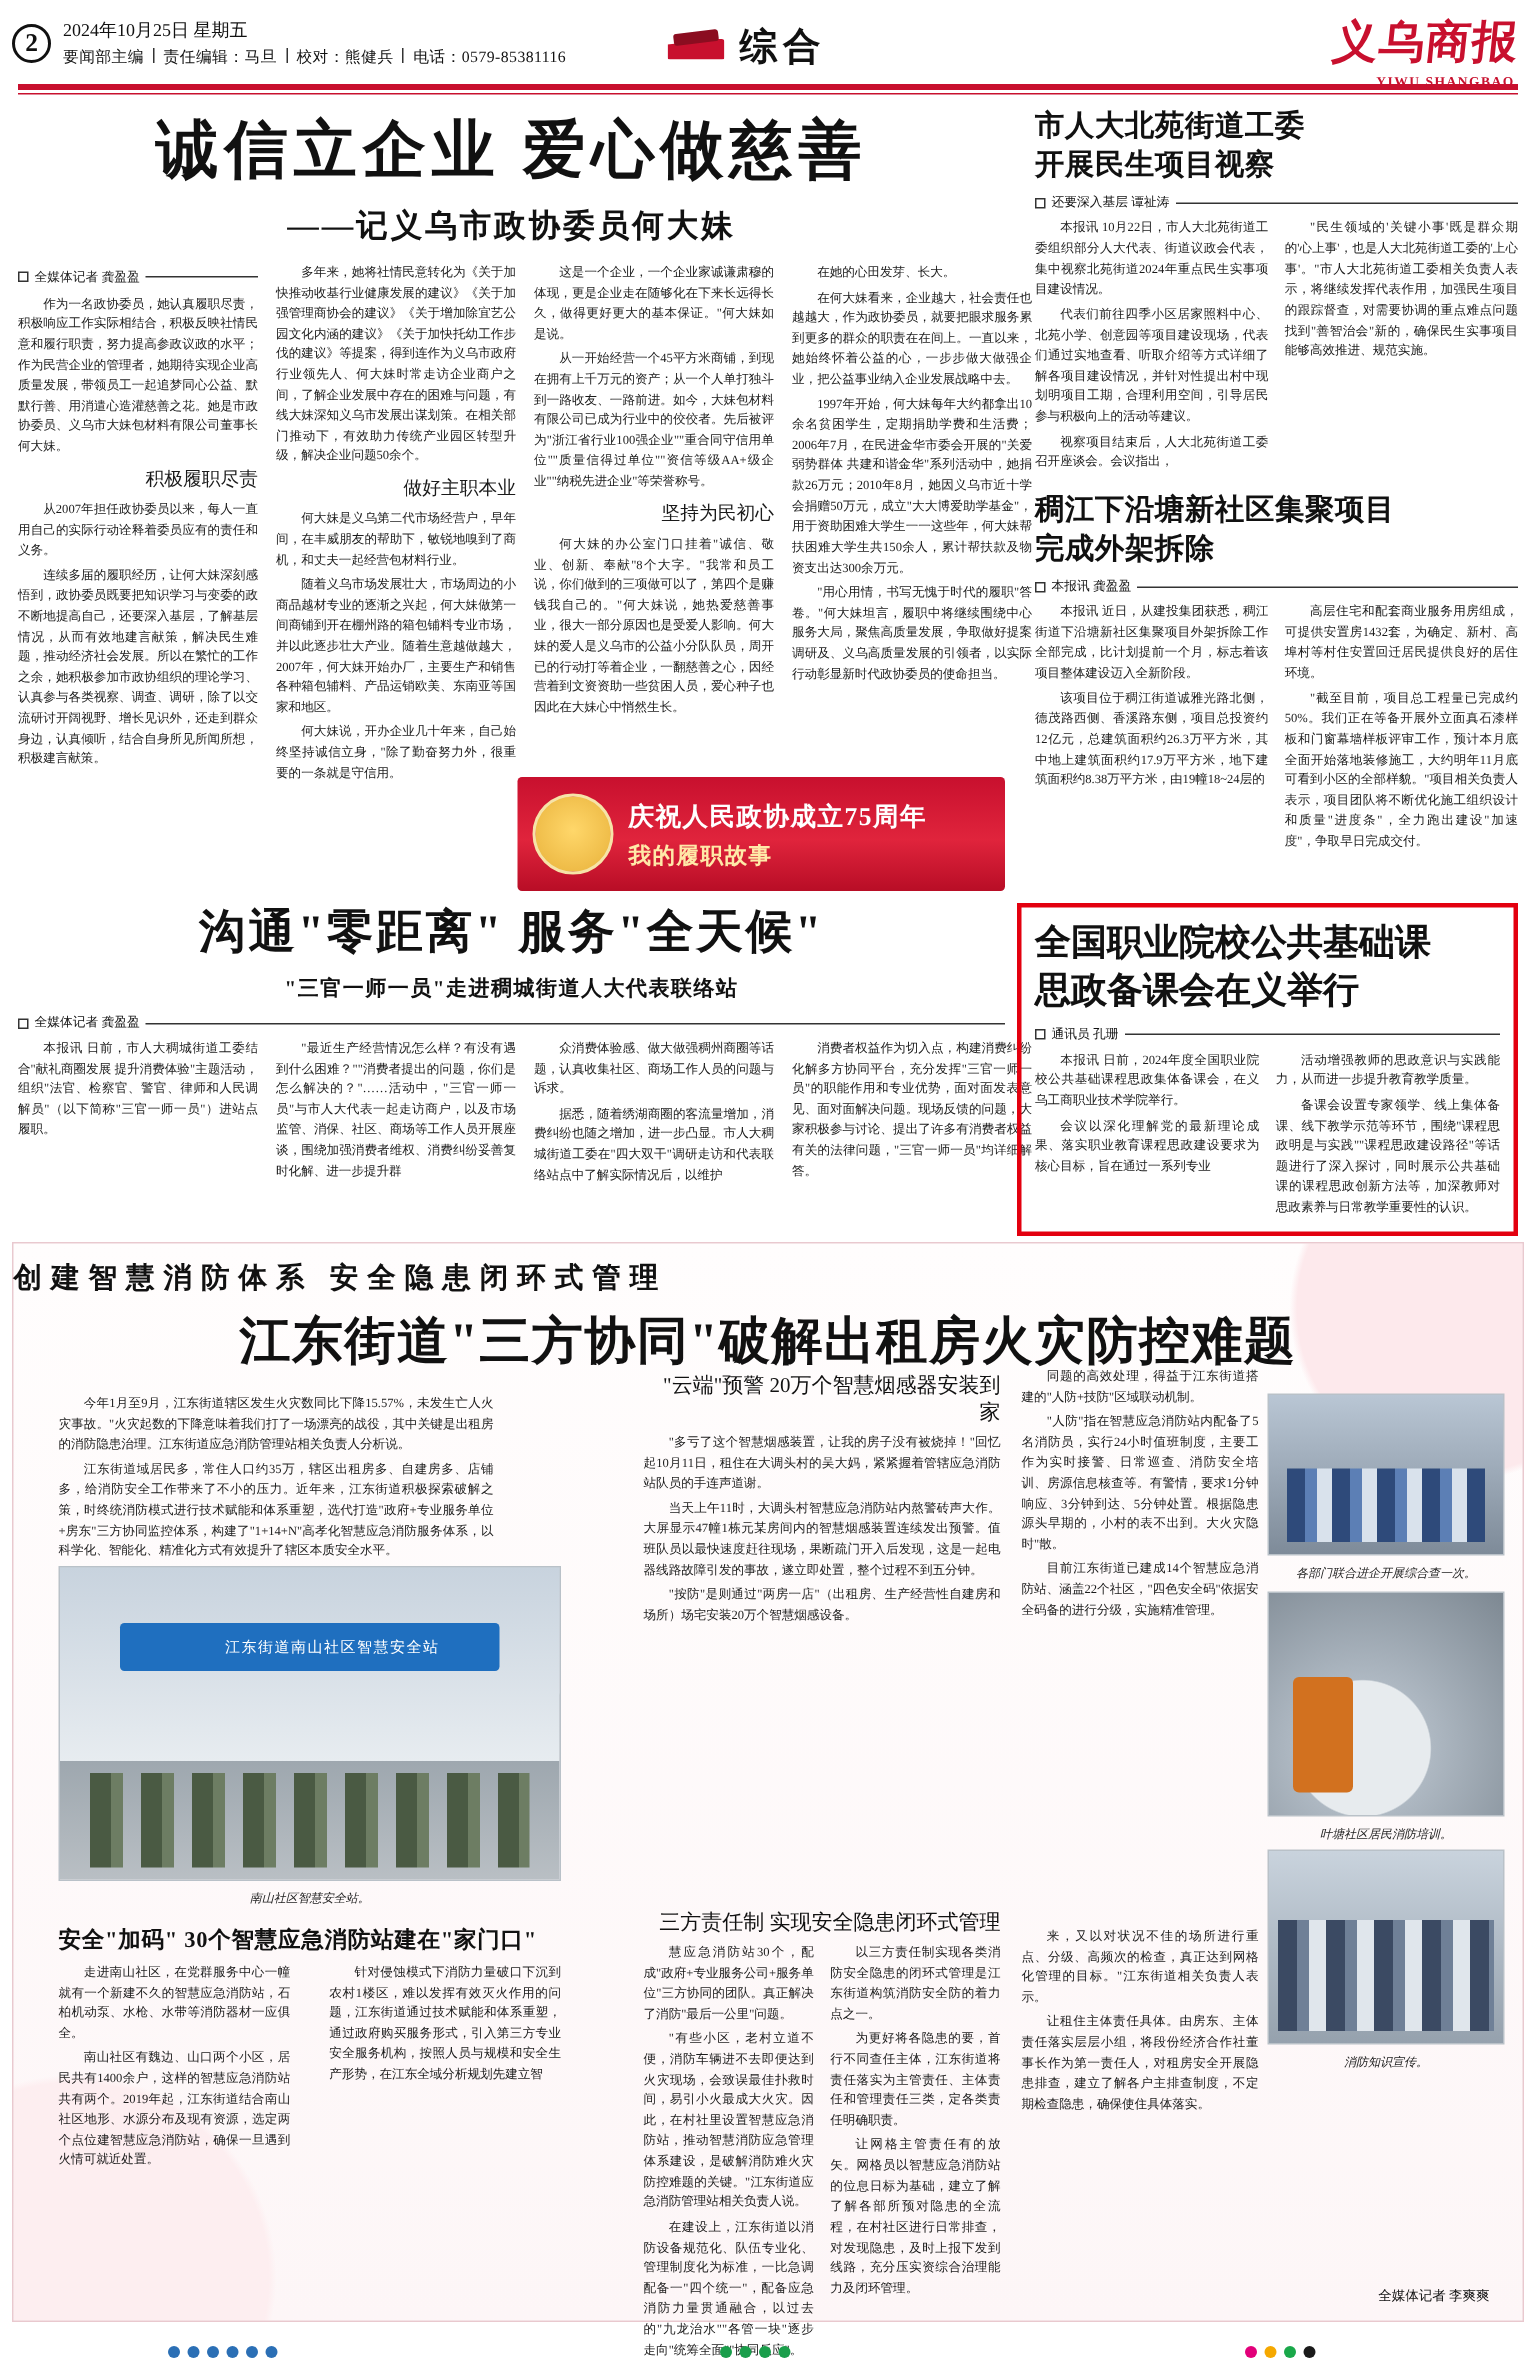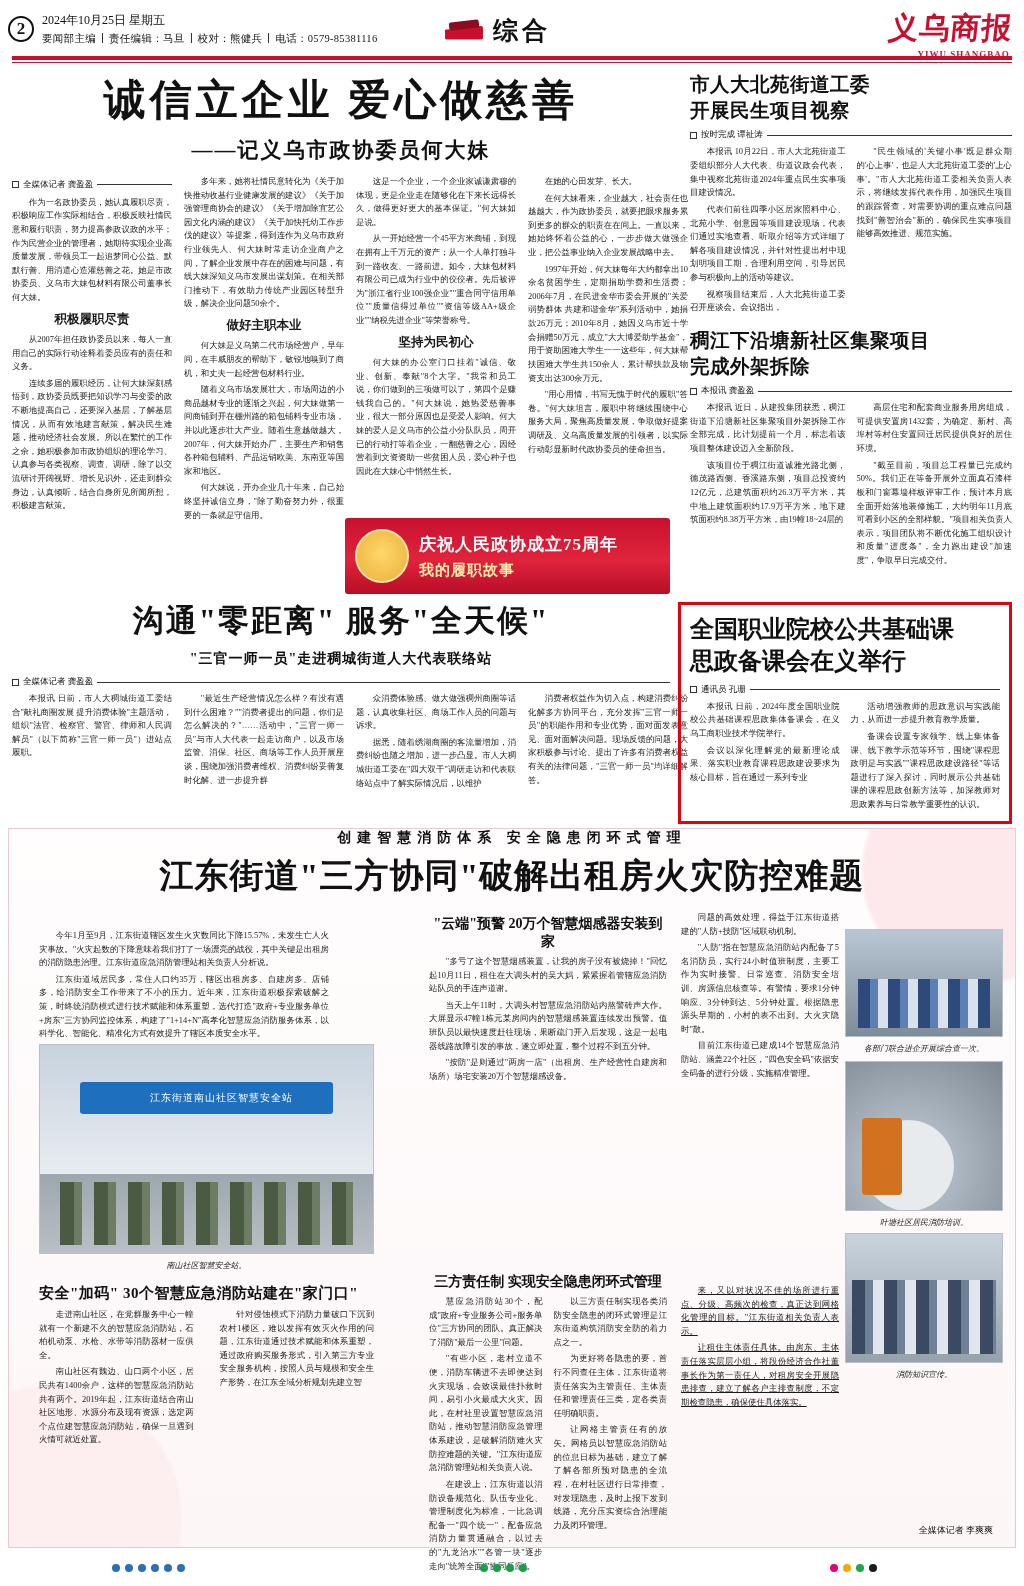--- a/index.html
+++ b/index.html
@@ -53,21 +53,21 @@
     transform: skewX(-6deg);
   }
   .brand small { display:block; font-size: 9px; color:#c8102e; letter-spacing:1px; transform: skewX(6deg); text-align:right;}
 
   .rule-thick { position:absolute; left:12px; top:56px; width:1000px; height:4px; background:#c8102e; }
   .rule-thin  { position:absolute; left:12px; top:62px; width:1000px; height:1px; background:#c8102e; }
 
   
   .col-text { font-size: 8.4px; line-height: 1.62; text-align: justify; color:#1a1a1a; }
   .col-text p { margin: 0 0 3px 0; text-indent: 2em; }
-  .sub-h { font-size: 12.5px; font-weight: bold; text-align:center; margin: 4px 0 4px; }
+  .sub-h { font-size: 12.5px; font-weight: normal; text-align:right; margin: 4px 0 4px; }
   .byline { display:flex; align-items:center; gap:4px; font-size:8.5px; margin: 3px 0 4px; }
   .byline .sq { width:7px; height:7px; border:1px solid #333; display:inline-block; }
   .byline .line { flex:1; height:1px; background:#333; }
 
   
   .lead {
     position: absolute; left: 12px; top: 72px; width: 658px;
   }
   .lead h1 {
     margin: 0; text-align: center; font-size: 42px; letter-spacing: 4px;
@@ -118,21 +118,21 @@
 
   
   .feature {
     position:absolute; left:8px; top:828px; width:1008px; height:720px;
     border:1px solid #e9c9cf;
     background:
       radial-gradient(circle at 96% 6%, #fde9ec 0 110px, rgba(253,233,236,0) 115px),
       radial-gradient(circle at 4% 96%, #fdeef0 0 130px, rgba(253,238,240,0) 135px),
       linear-gradient(180deg,#fffdfd,#fdf6f7);
   }
-  .feature .kicker { text-align:center; font-size:14px; font-weight:bold; letter-spacing:6px; }
+  .feature .kicker { text-align:left; font-size:19px; font-weight:bold; letter-spacing:6px; margin-top:10px;}
   .feature h2 { margin:6px 0 0; text-align:center; font-size: 34px; font-weight:bold; letter-spacing:1px;}
 
   .f-intro { position:absolute; left:30px; top:100px; width:290px; }
   .f-col2 { position:absolute; left:420px; top:82px; width:238px; }
   .f-col3 { position:absolute; left:672px; top:82px; width:158px; }
 
   .photo {
     background: #cfd6dc; position:absolute; overflow:hidden;
     border:1px solid #b9c1c8;
   }
@@ -156,21 +156,21 @@
          background: radial-gradient(circle at 40% 70%, #e7ebee 0 45px, #aeb8c2 46px, #7d8892 100%); }
   .ph3 .f { position:absolute; left:10%; bottom:10%; width:26%; height:52%; background:#d2711f; border-radius:4px;}
   .ph4 { left:836px; top:404px; width:158px; height:130px;
          background: linear-gradient(180deg,#c9d3dd,#95a1ad); }
   .ph4 .p { position:absolute; left:4%; bottom:6%; width:92%; height:58%;
             background: repeating-linear-gradient(90deg,#3b4a63 0 13px,#6f8097 13px 21px,#e0e6ec 21px 32px);}
 
   .f-bottom-left { position:absolute; left:30px; top:455px; width:335px; }
   .f-bottom-left h4 { margin:0 0 5px; font-size:15px; font-weight:bold; letter-spacing:.5px;}
   .f-b2 { position:absolute; left:420px; top:440px; width:238px; }
-  .f-b3 { position:absolute; left:672px; top:455px; width:158px;text-decoration:underline; }
+  .f-b3 { position:absolute; left:672px; top:455px; width:158px; }
 
   .f-credit { position:absolute; right:22px; bottom:10px; font-size:9px; }
 
   
   .footer-dots { position:absolute; left:0; bottom:8px; width:1024px; height:16px; }
   .dotgrp { position:absolute; display:flex; gap:5px; }
   .dot { width:8px; height:8px; border-radius:50%; }
 </style>
 </head>
 <body>
@@ -248,21 +248,21 @@
       </div>
     </div>
   </div>
 
   <div class="rcol">
 
     <h3 style="white-space:pre-line">市人大北苑街道工委
 开展民生项目视察</h3>
     <div class="byline">
       <span class="sq"></span>
-      <span>按时完成  谭祉涛</span>
+      <span>还要深入基层  谭祉涛</span>
       <span class="line"></span>
     </div>
     <div class="two-col">
       <div class="col-text">
         <p>本报讯 10月22日，市人大北苑街道工委组织部分人大代表、街道议政会代表，集中视察北苑街道2024年重点民生实事项目建设情况。</p>
         <p>代表们前往四季小区居家照料中心、北苑小学、创意园等项目建设现场，代表们通过实地查看、听取介绍等方式详细了解各项目建设情况，并针对性提出村中现划明项目工期，合理利用空间，引导居民参与积极向上的活动等建议。</p>
         <p>视察项目结束后，人大北苑街道工委召开座谈会。会议指出，</p>
       </div>
       <div class="col-text">
         <p>"民生领域的'关键小事'既是群众期的'心上事'，也是人大北苑街道工委的'上心事'。"市人大北苑街道工委相关负责人表示，将继续发挥代表作用，加强民生项目的跟踪督查，对需要协调的重点难点问题找到"善智治会"新的，确保民生实事项目能够高效推进、规范实施。</p>

